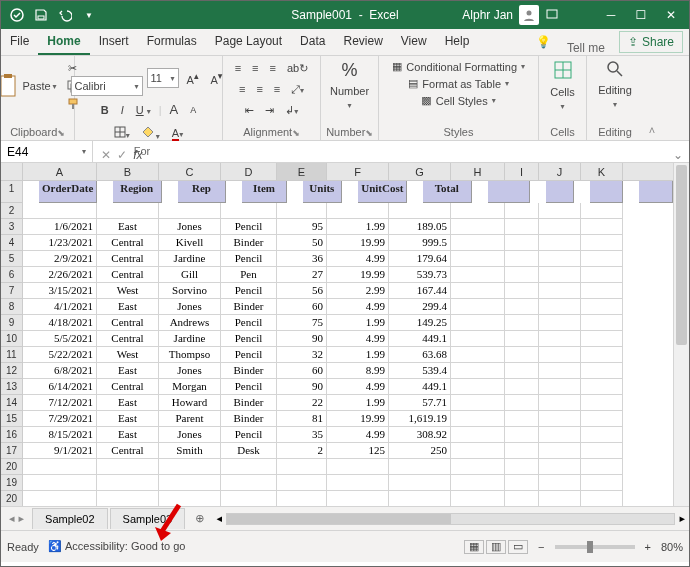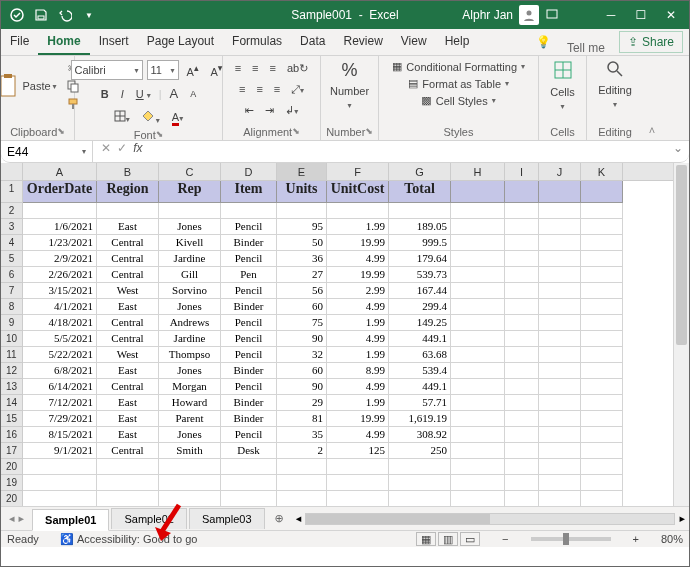--- a/index.html
+++ b/index.html
@@ -17,82 +17,82 @@
 .tabbar { height: 27px; background: #f3f2f1; border-bottom: 1px solid #d4d4d4; display: flex; align-items: flex-end; font-size: 12px; }
 .tabbar .tab { padding: 6px 9px 5px; color: #333; border-bottom: 2px solid transparent; cursor: pointer; }
 .tabbar .tab.active { border-bottom: 2px solid #217346; color: #217346; font-weight: 600; }
 .tabbar .spacer { flex: 1; }
 .tabbar .bulb { padding: 6px 8px; color: #666; }
 .tabbar .tellme { padding: 0 8px; color: #666; }
 .tabbar .share { margin: 2px 6px; padding: 3px 8px; border: 1px solid #b0d4c0; color: #217346; display: flex; align-items: center; gap: 4px; }
 
 .ribbon { height: 85px; background: #f3f2f1; border-bottom: 1px solid #d4d4d4; display: flex; font-size: 11px; color: #444; }
 .group { border-right: 1px solid #d4d4d4; display: flex; flex-direction: column; justify-content: space-between; padding: 4px 6px 2px; }
-.group .label { text-align: center; color: #666; font-size: 11px; padding-top: 2px; display:flex; align-items:flex-start; justify-content:center; }
+.group .label { text-align: center; color: #666; font-size: 11px; padding-top: 2px; display:flex; align-items:flex-end; justify-content:center; }
 .group .label .launcher { font-size: 9px; color: #888; }
 .group .body { flex: 1; display: flex; align-items: center; gap: 4px; }
 
 .clip-body { flex-direction: column; align-items: center; gap: 2px; }
 .clip-top { display: flex; gap: 4px; }
 .paste-btn { display: flex; flex-direction: row; align-items: center; gap: 2px; padding: 2px 4px; }
 .clip-side { display: flex; flex-direction: column; gap: 2px; }
 .icon-sm { width: 16px; height: 16px; display: inline-flex; align-items: center; justify-content: center; }
 
 .font-body { flex-direction: column; gap: 4px; align-items: flex-start; }
 .font-row { display: flex; align-items: center; gap: 4px; }
-.font-select { width: 72px; height: 20px; border: 1px solid #ababab; background: #fff; font-size: 11px; padding: 0 3px; display: flex; align-items: center; justify-content: space-between; }
+.font-select { width: 72px; height: 20px; border: 1px solid #ababab; background: #fff; font-size: 11px; padding: 0 3px; display: flex; align-items: center; justify-content: space-between; margin-top: 16px; }
 .size-select { width: 32px; height: 20px; border: 1px solid #ababab; background: #fff; font-size: 11px; padding: 0 3px; display: flex; align-items: center; justify-content: space-between; }
 .dd { font-size: 8px; color: #666; }
 .btn-sm { padding: 1px 3px; border: 1px solid transparent; }
 
 .align-body { flex-direction: column; gap: 3px; }
 .align-row { display: flex; gap: 3px; }
 
 .num-body { flex-direction: column; align-items: center; gap: 2px; }
 .styles-body { flex-direction: column; align-items: flex-start; gap: 2px; font-size: 11px; }
 .styles-body .item { display: flex; align-items: center; gap: 4px; }
 
 .cells-body, .edit-body { flex-direction: column; align-items: center; gap: 2px; }
 
-.namebox-row { height: 22px; border-bottom: 1px solid #d4d4d4; display: flex; align-items: flex-start; font-size: 12px; border-radius: 9px; }
+.namebox-row { height: 22px; border-bottom: 1px solid #d4d4d4; display: flex; align-items: flex-end; font-size: 12px; }
 .namebox { width: 92px; border-right: 1px solid #d4d4d4; padding: 0 6px; display: flex; align-items: center; justify-content: space-between; height: 100%; }
 .fx-btns { display: flex; align-items: center; gap: 6px; padding: 0 8px; color: #999; }
 .fx-label { font-style: italic; color: #555; }
 .formula-input { flex: 1; height: 100%; border: none; padding: 0 6px; font-size: 12px; outline: none; }
 
 .grid-wrap { position: relative; height: 343px; overflow: hidden; display: flex; }
 .rowhdr-col { width: 22px; background: #e6e6e6; border-right: 1px solid #ccc; }
 .selectall { height: 18px; border-bottom: 1px solid #ccc; background: #e6e6e6; }
 .rowhdr { height: 16px; border-bottom: 1px solid #ccc; font-size: 10px; text-align: center; line-height: 16px; color: #333; }
 .grid-main { flex: 1; overflow: hidden; }
 .colhdrs { height: 18px; display: flex; background: #e6e6e6; border-bottom: 1px solid #ccc; }
 .colhdr { border-right: 1px solid #ccc; font-size: 11px; text-align: center; line-height: 18px; color: #333; }
 .colhdr.sel { background: #d2d2d2; }
 
 .cells { }
 .row { height: 16px; display: flex; }
 .cell { border-right: 1px solid #d4d4d4; border-bottom: 1px solid #d4d4d4; font-size: 11px; padding: 0 3px; line-height: 15px; overflow: hidden; white-space: nowrap; }
-.row.hdr .cell { background: #c5c6e7; font-weight: bold; text-align: center; border-right: 1px solid #999; border-bottom: 1px solid #999; color: #222; font-family: "Times New Roman", serif; font-size: 14px; }
+.row.hdr .cell { background: #c5c6e7; font-weight: bold; text-align: center; border-right: 1px solid #999; border-bottom: 1px solid #999; color: #222; font-family: "Times New Roman", serif; font-size: 11px; margin-left: 16px; }
 .cell.txt { text-align: center; font-family: "Times New Roman", serif; }
 .cell.num { text-align: right; font-family: "Times New Roman", serif; }
 .cell.empty { }
 
 .scroll-v { width: 16px; background: #f0f0f0; border-left: 1px solid #d4d4d4; position: relative; }
 .thumb-v { position: absolute; left: 2px; right: 2px; top: 2px; height: 180px; background: #c8c8c8; border-radius: 2px; }
 
 .sheettabs { height: 24px; border-top: 1px solid #d4d4d4; display: flex; align-items: center; font-size: 11px; background: #f3f2f1; }
 .st-nav { display: flex; gap: 4px; padding: 0 8px; color: #888; }
 .st-tab { padding: 4px 12px; border: 1px solid #ccc; border-bottom: none; background: #eaeaea; margin-right: 2px; cursor: pointer; }
 .st-tab.active { background: #fff; font-weight: bold; border-bottom: 1px solid #fff; position: relative; top: 1px; }
 .st-new { padding: 0 8px; color: #666; }
 .st-scroll { flex: 1; display: flex; align-items: center; padding: 0 4px; gap: 4px; }
 .st-scroll .track { flex: 1; height: 12px; background: #e0e0e0; border: 1px solid #ccc; position: relative; }
 .st-scroll .thumb { position: absolute; left: 0; width: 50%; top: 0; bottom: 0; background: #c8c8c8; }
 
-.statusbar { height: 17px; background: #f3f2f1; border-top: 1px solid #d4d4d4; display: flex; align-items: center; font-size: 11px; color: #444; padding: 4px 6px; gap: 22px; }
+.statusbar { height: 32px; background: #f3f2f1; border-top: 1px solid #d4d4d4; display: flex; align-items: center; font-size: 11px; color: #444; padding: 4px 6px; gap: 10px; }
 .statusbar .spacer { flex: 1; }
 .viewbtns { display: flex; gap: 2px; }
 .viewbtn { width: 20px; height: 14px; border: 1px solid #bbb; display: inline-flex; align-items: center; justify-content: center; }
 .zoom-slider { width: 80px; height: 4px; background: #ccc; position: relative; }
 .zoom-slider .zthumb { position: absolute; left: 32px; top: -4px; width: 6px; height: 12px; background: #888; }
 
 .arrow-annot { position: absolute; left: 148px; top: 502px; pointer-events: none; }
 
 .cA{width:74px} .cB{width:62px} .cC{width:62px} .cD{width:56px} .cE{width:50px} .cF{width:62px} .cG{width:62px}
 .cH{width:54px} .cI{width:34px} .cJ{width:42px} .cK{width:42px}
@@ -139,22 +139,22 @@
     <span class="btn">─</span>
     <span class="btn">☐</span>
     <span class="btn">✕</span>
   </div>
 </div>
 
 <div class="tabbar">
   <div class="tab">File</div>
   <div class="tab active">Home</div>
   <div class="tab">Insert</div>
+  <div class="tab">Formulas</div>
   <div class="tab">Page Layout</div>
-  <div class="tab">Formulas</div>
   <div class="tab">Data</div>
   <div class="tab">Review</div>
   <div class="tab">View</div>
   <div class="tab">Help</div>
   <div class="spacer"></div>
   <div class="bulb">💡</div>
   <div class="tellme">Tell me</div>
   <div class="share">
       <span>⇪</span>
       <span>Share</span>
@@ -550,21 +550,21 @@
           <div class="cell cH empty"></div>
           <div class="cell cI empty"></div>
           <div class="cell cJ empty"></div>
           <div class="cell cK empty"></div>
         </div>
         <div class="row ">
           <div class="cell cA num">7/12/2021</div>
           <div class="cell cB txt">East</div>
           <div class="cell cC txt">Howard</div>
           <div class="cell cD txt">Binder</div>
-          <div class="cell cE num">29</div>
+          <div class="cell cE num">22</div>
           <div class="cell cF num">1.99</div>
           <div class="cell cG num">57.71</div>
           <div class="cell cH empty"></div>
           <div class="cell cI empty"></div>
           <div class="cell cJ empty"></div>
           <div class="cell cK empty"></div>
         </div>
         <div class="row ">
           <div class="cell cA num">7/29/2021</div>
           <div class="cell cB txt">East</div>
@@ -648,21 +648,20 @@
   <div class="scroll-v">
       <div class="thumb-v"></div>
     </div>
 </div>
 
 <div class="sheettabs">
   <div class="st-nav">
     <span>◂</span>
     <span>▸</span>
   </div>
-  <div class="st-tab active">Sample01</div>
   <div class="st-tab">Sample02</div>
   <div class="st-tab">Sample03</div>
   <div class="st-new">⊕</div>
   <div class="st-scroll">
     <span>◂</span>
       <div class="track">
         <div class="thumb"></div>
       </div>
       <span>▸</span>
   </div>

